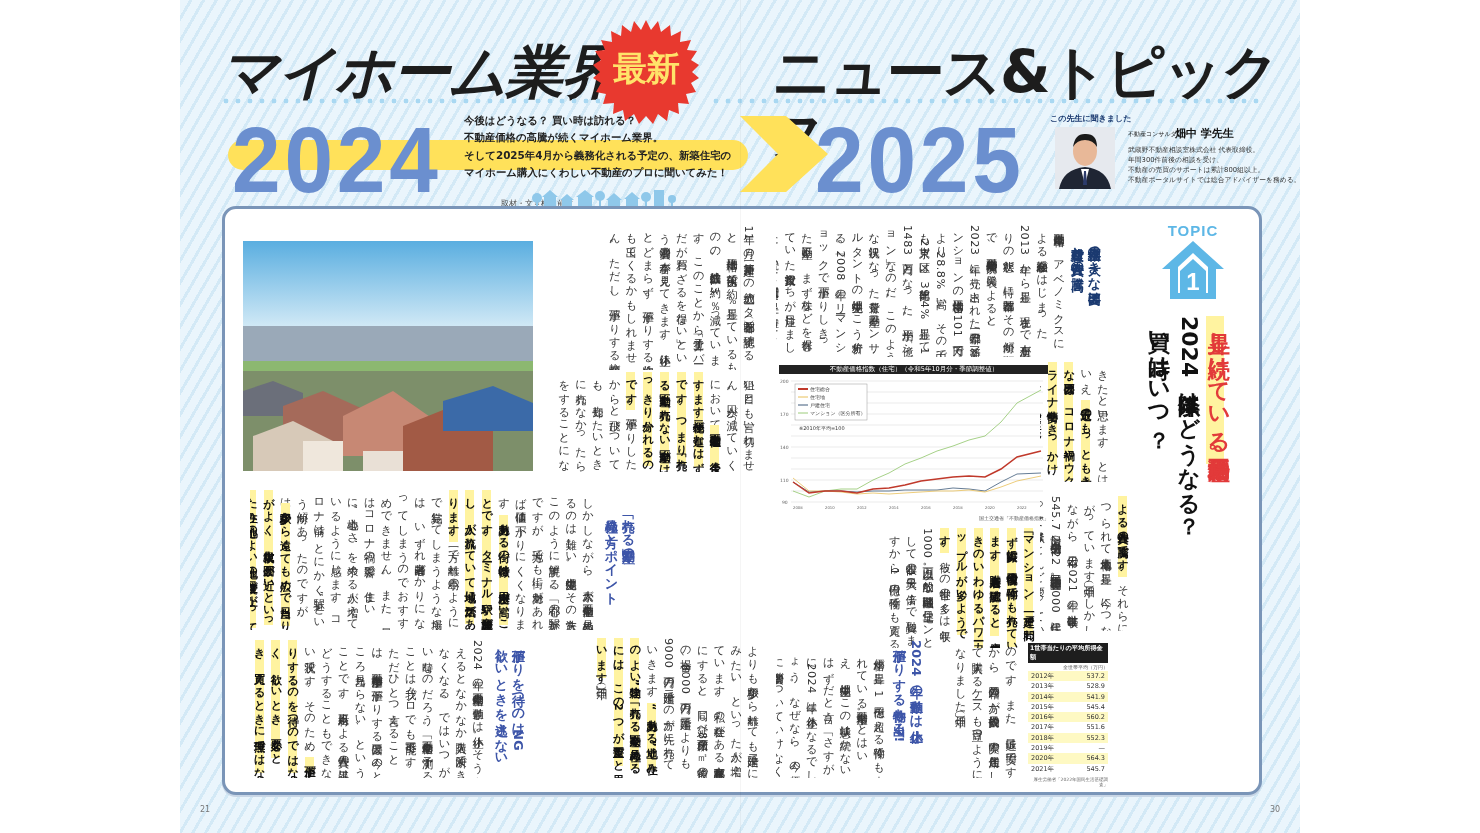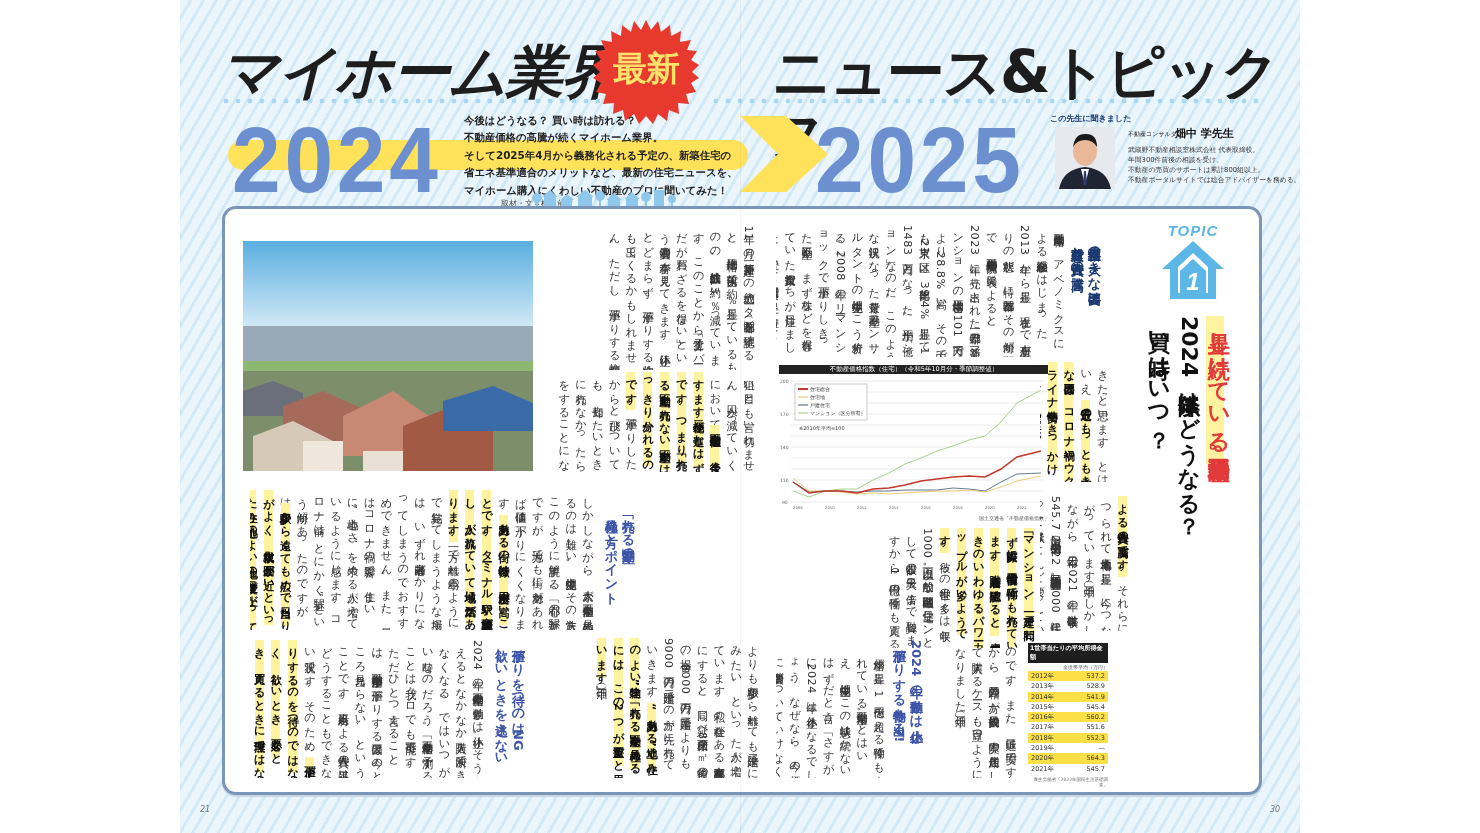--- a/index.html
+++ b/index.html
@@ -34,34 +34,34 @@
   .expert-name { position:absolute; left:995px; top:126px; font-size:11px; font-weight:700; color:#111; }
   .expert-bio { position:absolute; left:948px; top:145px; font-size:6.8px; line-height:10px; color:#333; width:200px; }
   .panel { position:absolute; left:42px; top:206px; width:1034px; height:583px; background:#fff; border-radius:14px;
            border:3px solid #7a95b8; box-shadow: 0 2px 0 #c8d6e6; }
   .photo { position:absolute; left:243px; top:241px; width:290px; height:230px; overflow:hidden; }
   .vcol { position:absolute; writing-mode:vertical-rl; font-size:11.2px; line-height:16.8px; color:#333;
           letter-spacing:0.5px; }
   .vcol .m { background:linear-gradient(to left, transparent 15%, #fff3a0 15%, #fff3a0 85%, transparent 85%); font-weight:700; color:#111; }
   .vhead { position:absolute; writing-mode:vertical-rl; font-size:13px; line-height:17px; font-weight:700; color:#3d55a8; }
   .vhead.b { color:#1b3a70; }
-  .topic { position:absolute; left:1160px; top:222px; width:66px; text-align:center;font-style:italic; }
+  .topic { position:absolute; left:1160px; top:222px; width:66px; text-align:center; }
   .topic-label { font-family:"Liberation Sans", sans-serif; font-weight:700; color:#5db7e6; font-size:15px; letter-spacing:1px; }
   .topic-title { position:absolute; writing-mode:vertical-rl; font-weight:900; font-size:22px; line-height:26px; }
   .chart { position:absolute; left:779px; top:365px; width:270px; height:150px; }
   .chart-title { position:absolute; left:0; top:0; width:270px; height:9px; background:#222; color:#fff; font-size:6.5px; line-height:9px; text-align:center; }
   .chart svg { position:absolute; left:0; top:10px; }
   .chart-src { position:absolute; right:0; top:150px; font-size:5px; color:#555; }
   .income { position:absolute; left:1028px; top:643px; width:80px; font-size:6.5px; color:#333; }
   .income-title { background:#1e1e1e; color:#fff; font-weight:700; font-size:6.2px; padding:1px 2px; }
   .income-sub { text-align:right; font-size:5px; color:#555; margin:1px 0; }
   .income-row { display:flex; justify-content:space-between; height:10.3px; line-height:10.3px; padding:0 3px; }
-  .income-row.alt { background:#fde047; }
+  .income-row.alt { background:#fef9c3; }
   .income-src { font-size:4.5px; color:#666; margin-top:3px; text-align:right; }
-  .pagenum { position:absolute; top:805px; font-size:8px; color:#777;font-style:italic; }
+  .pagenum { position:absolute; top:805px; font-size:8px; color:#777; }
 </style>
 </head>
 <body>
 
 <div class="spread">
 
   <div class="title left">マイホーム業界</div>
   <div class="badge">
     <svg width="106" height="106" viewBox="0 0 106 106">
       <polygon fill="#e8392f" points="53,2 58,12 65,3 68,14 77,7 78,18 88,13 87,24 98,22 94,32 104,33 98,42 106,47 99,54 106,60 98,65 103,74 93,76 96,86 85,85 86,96 76,92 74,103 65,96 60,106 53,98 46,106 41,96 32,103 30,92 20,96 21,85 10,86 13,76 3,74 8,65 0,60 7,54 0,47 8,42 2,33 12,32 8,22 19,24 18,13 28,18 29,7 38,14 41,3 48,12"></polygon>
@@ -77,21 +77,20 @@
     <polygon points="520,4 566,4 608,42 566,80 520,80 558,42" fill="#ffe15a"></polygon>
   </svg>
 
   <div class="year y2024">2024</div>
   <div class="year y2025">2025</div>
 
   <div class="lead">
     <span class="hl">今後はどうなる？ 買い時は訪れる？</span>
     <span class="hl">不動産価格の高騰が続くマイホーム業界。</span>
     <span class="hl">そして2025年4月から義務化される予定の、新築住宅の</span>
-    <span class="hl">省エネ基準適合のメリットなど、最新の住宅ニュースを、</span>
     <span class="hl">マイホーム購入にくわしい不動産のプロに聞いてみた！</span>
   </div>
   <div class="credit">取材・文＝椎名前太</div>
   <svg class="town" viewBox="0 0 150 18">
     <g fill="#8fc8ea">
       <circle cx="5" cy="8" r="5"></circle>
         <rect x="4" y="8" width="2" height="10"></rect>
       <rect x="12" y="6" width="12" height="12"></rect>
         <polygon points="10,7 18,0 26,7"></polygon>
       <rect x="30" y="9" width="10" height="9"></rect>

